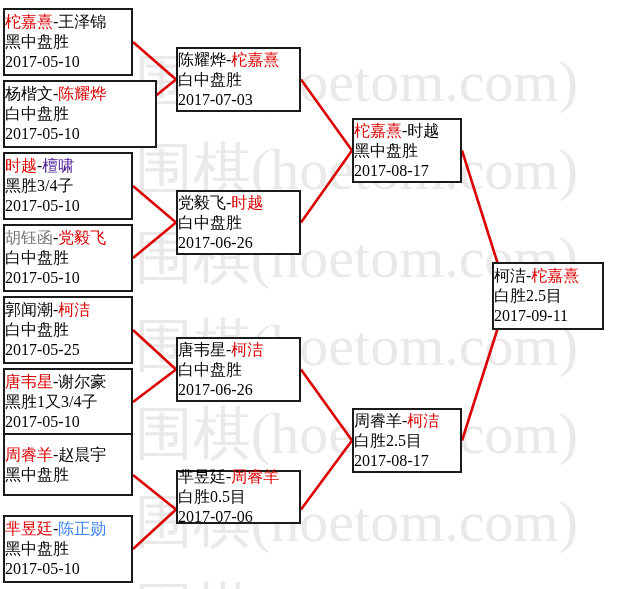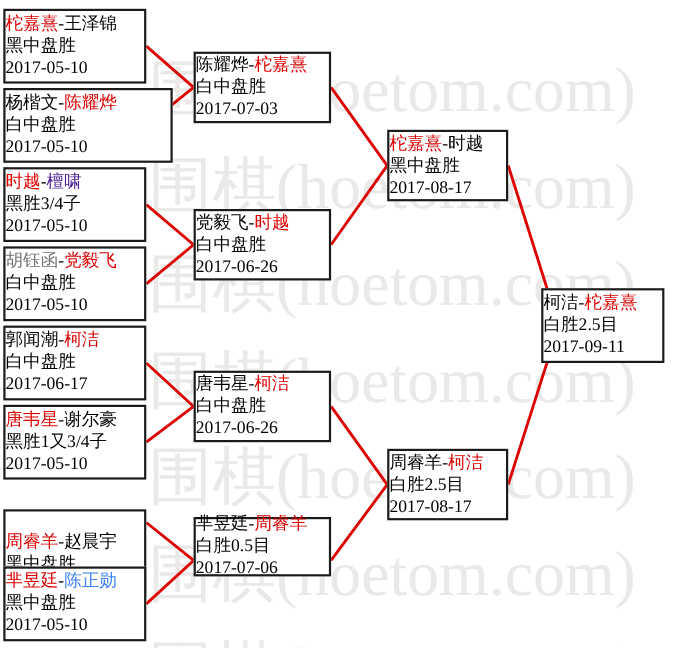--- a/index.html
+++ b/index.html
@@ -85,30 +85,30 @@
 
   <div class="box" style="left:3px;top:224px;width:130px;height:68px">
     <div class="names"><span style="color:#737373">胡钰函</span><span>-</span><span style="color:#dd0000">党毅飞</span></div>
     <div class="result">白中盘胜</div>
     <div class="mdate">2017-05-10</div>
   </div>
 
   <div class="box" style="left:3px;top:296px;width:130px;height:68px">
     <div class="names"><span style="color:#000000">郭闻潮</span><span>-</span><span style="color:#dd0000">柯洁</span></div>
     <div class="result">白中盘胜</div>
-    <div class="mdate">2017-06-17</div>
+    <div class="mdate">2017-05-25</div>
   </div>
 
   <div class="box" style="left:3px;top:368px;width:130px;height:68px">
     <div class="names"><span style="color:#dd0000">唐韦星</span><span>-</span><span style="color:#000000">谢尔豪</span></div>
     <div class="result">黑胜1又3/4子</div>
     <div class="mdate">2017-05-10</div>
   </div>
 
-  <div class="box" style="left:3px;top:463px;width:130px;height:80px">
+  <div class="box" style="left:3px;top:433px;width:130px;height:63px">
     <div class="names"><span style="color:#dd0000">周睿羊</span><span>-</span><span style="color:#000000">赵晨宇</span></div>
     <div class="result">黑中盘胜</div>
   </div>
 
   <div class="box" style="left:3px;top:515px;width:130px;height:68px">
     <div class="names"><span style="color:#dd0000">芈昱廷</span><span>-</span><span style="color:#3b82f6">陈正勋</span></div>
     <div class="result">黑中盘胜</div>
     <div class="mdate">2017-05-10</div>
   </div>
 

